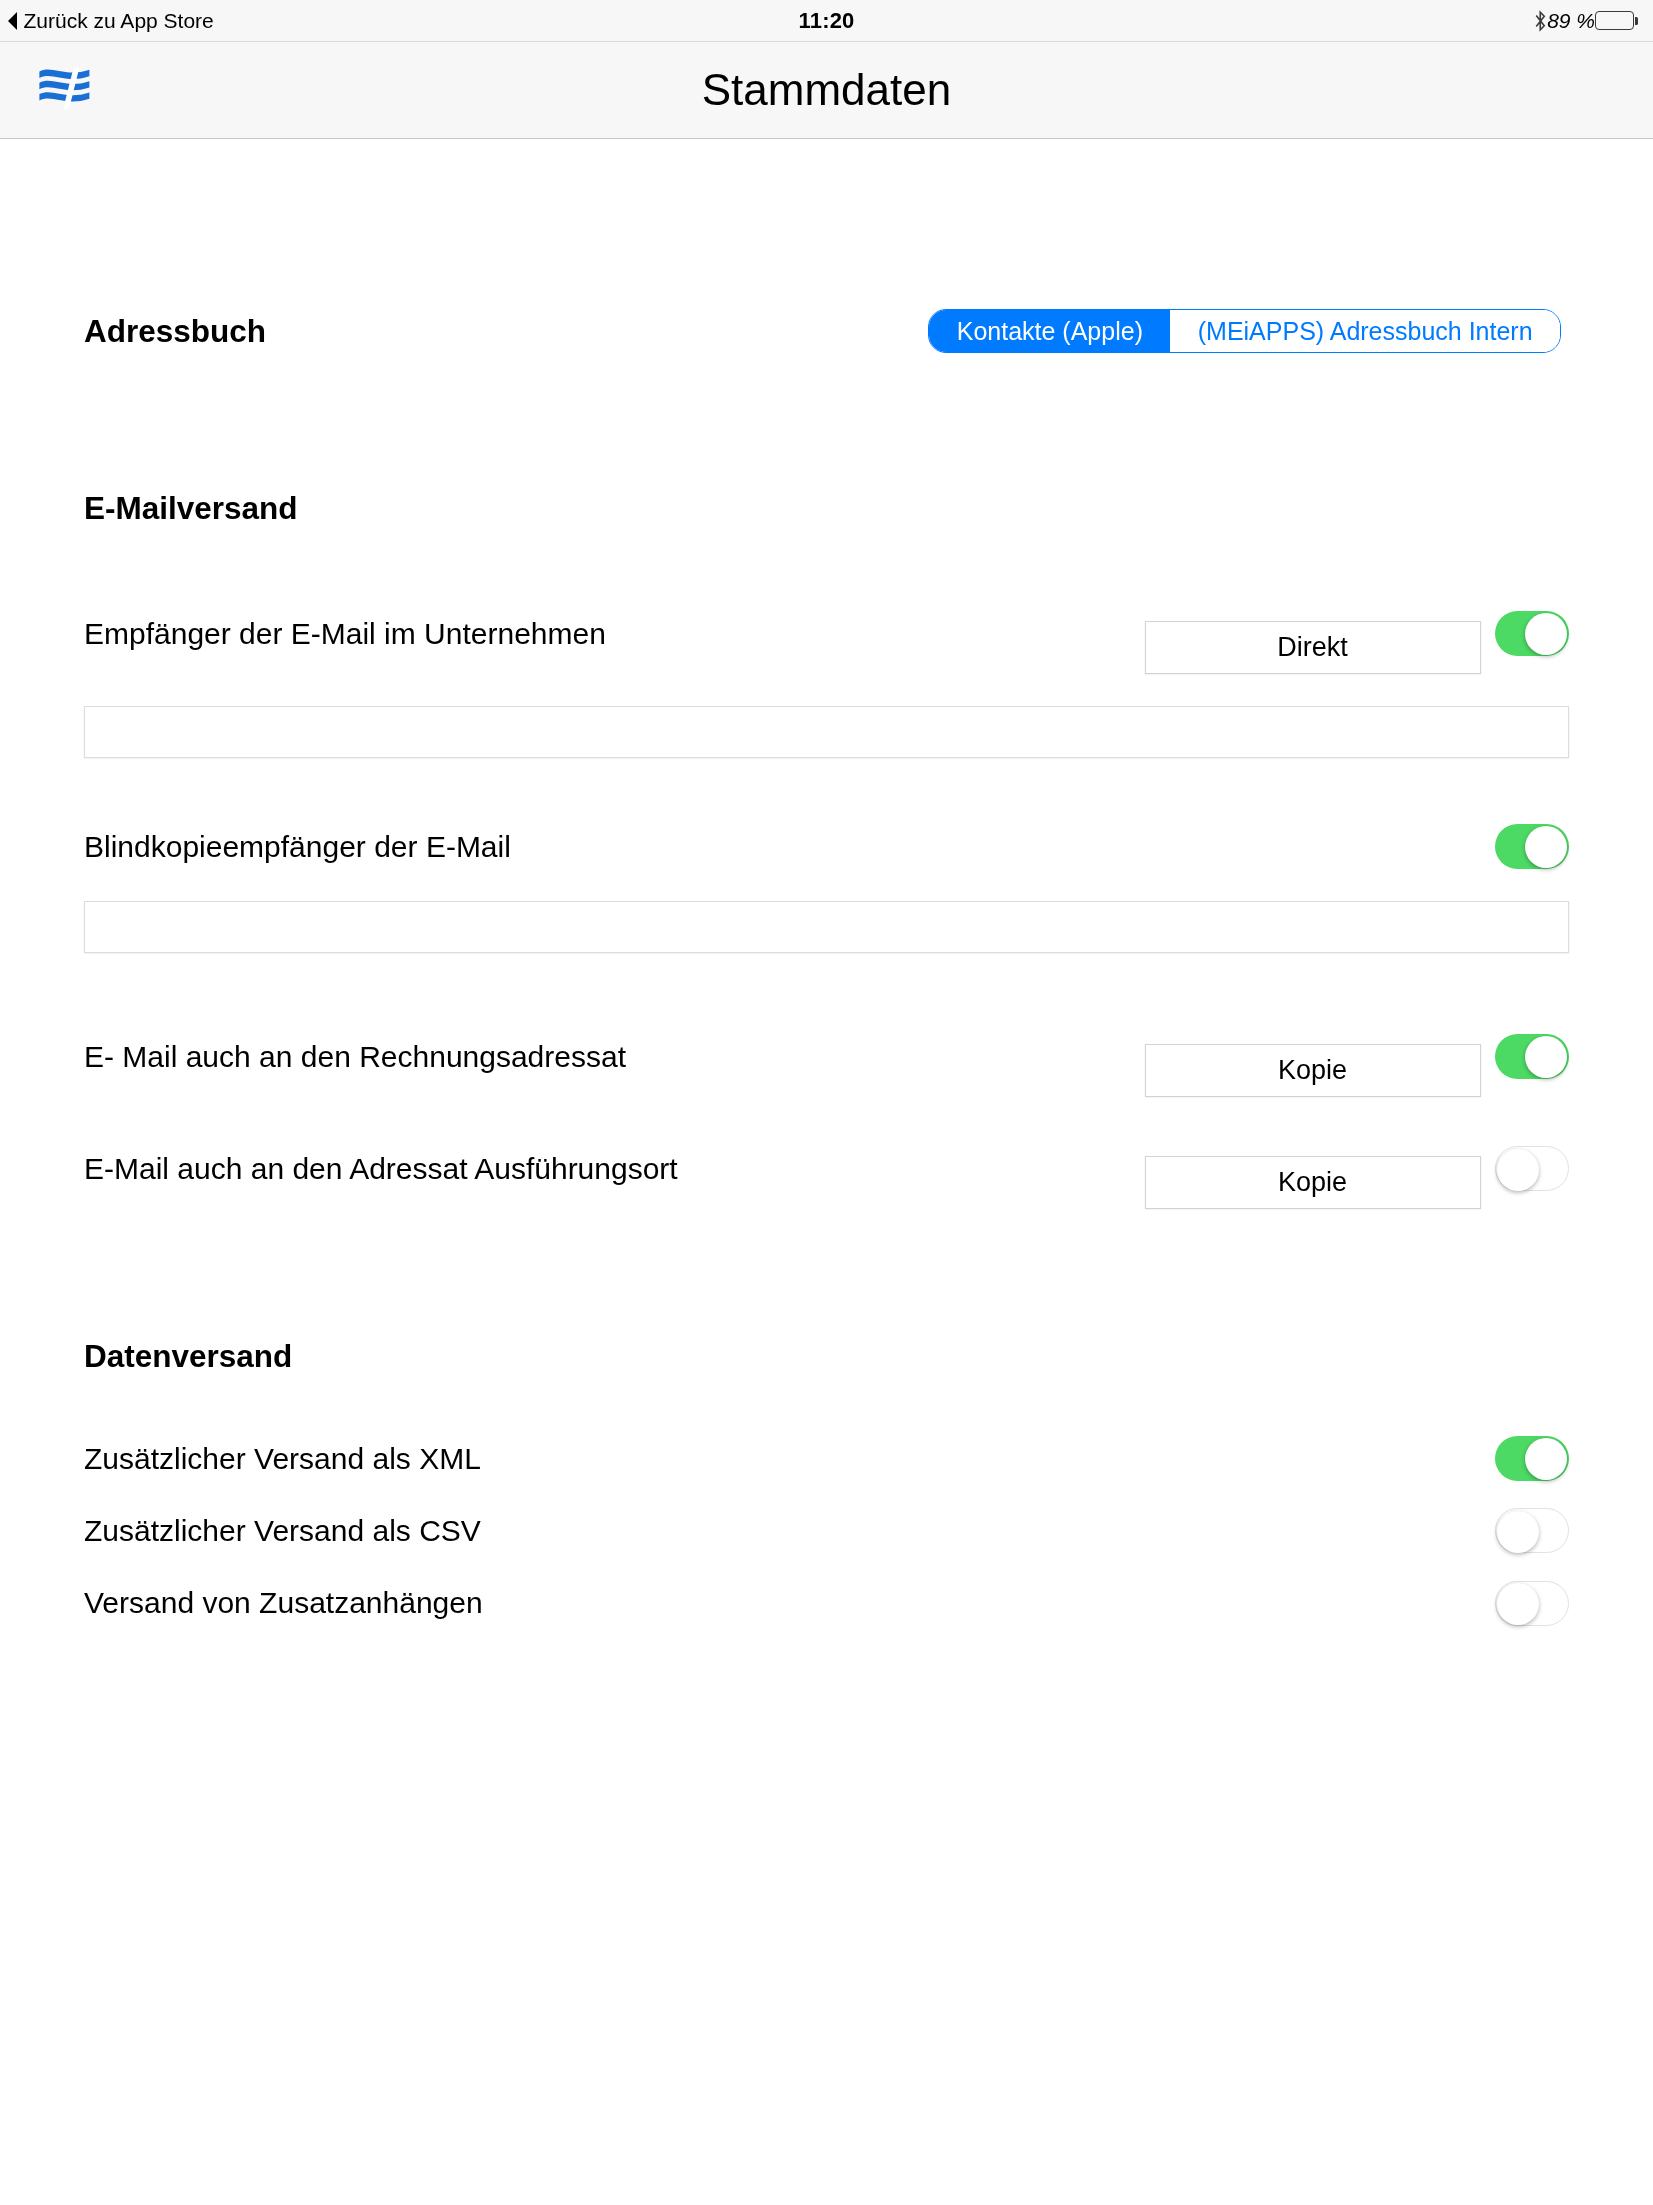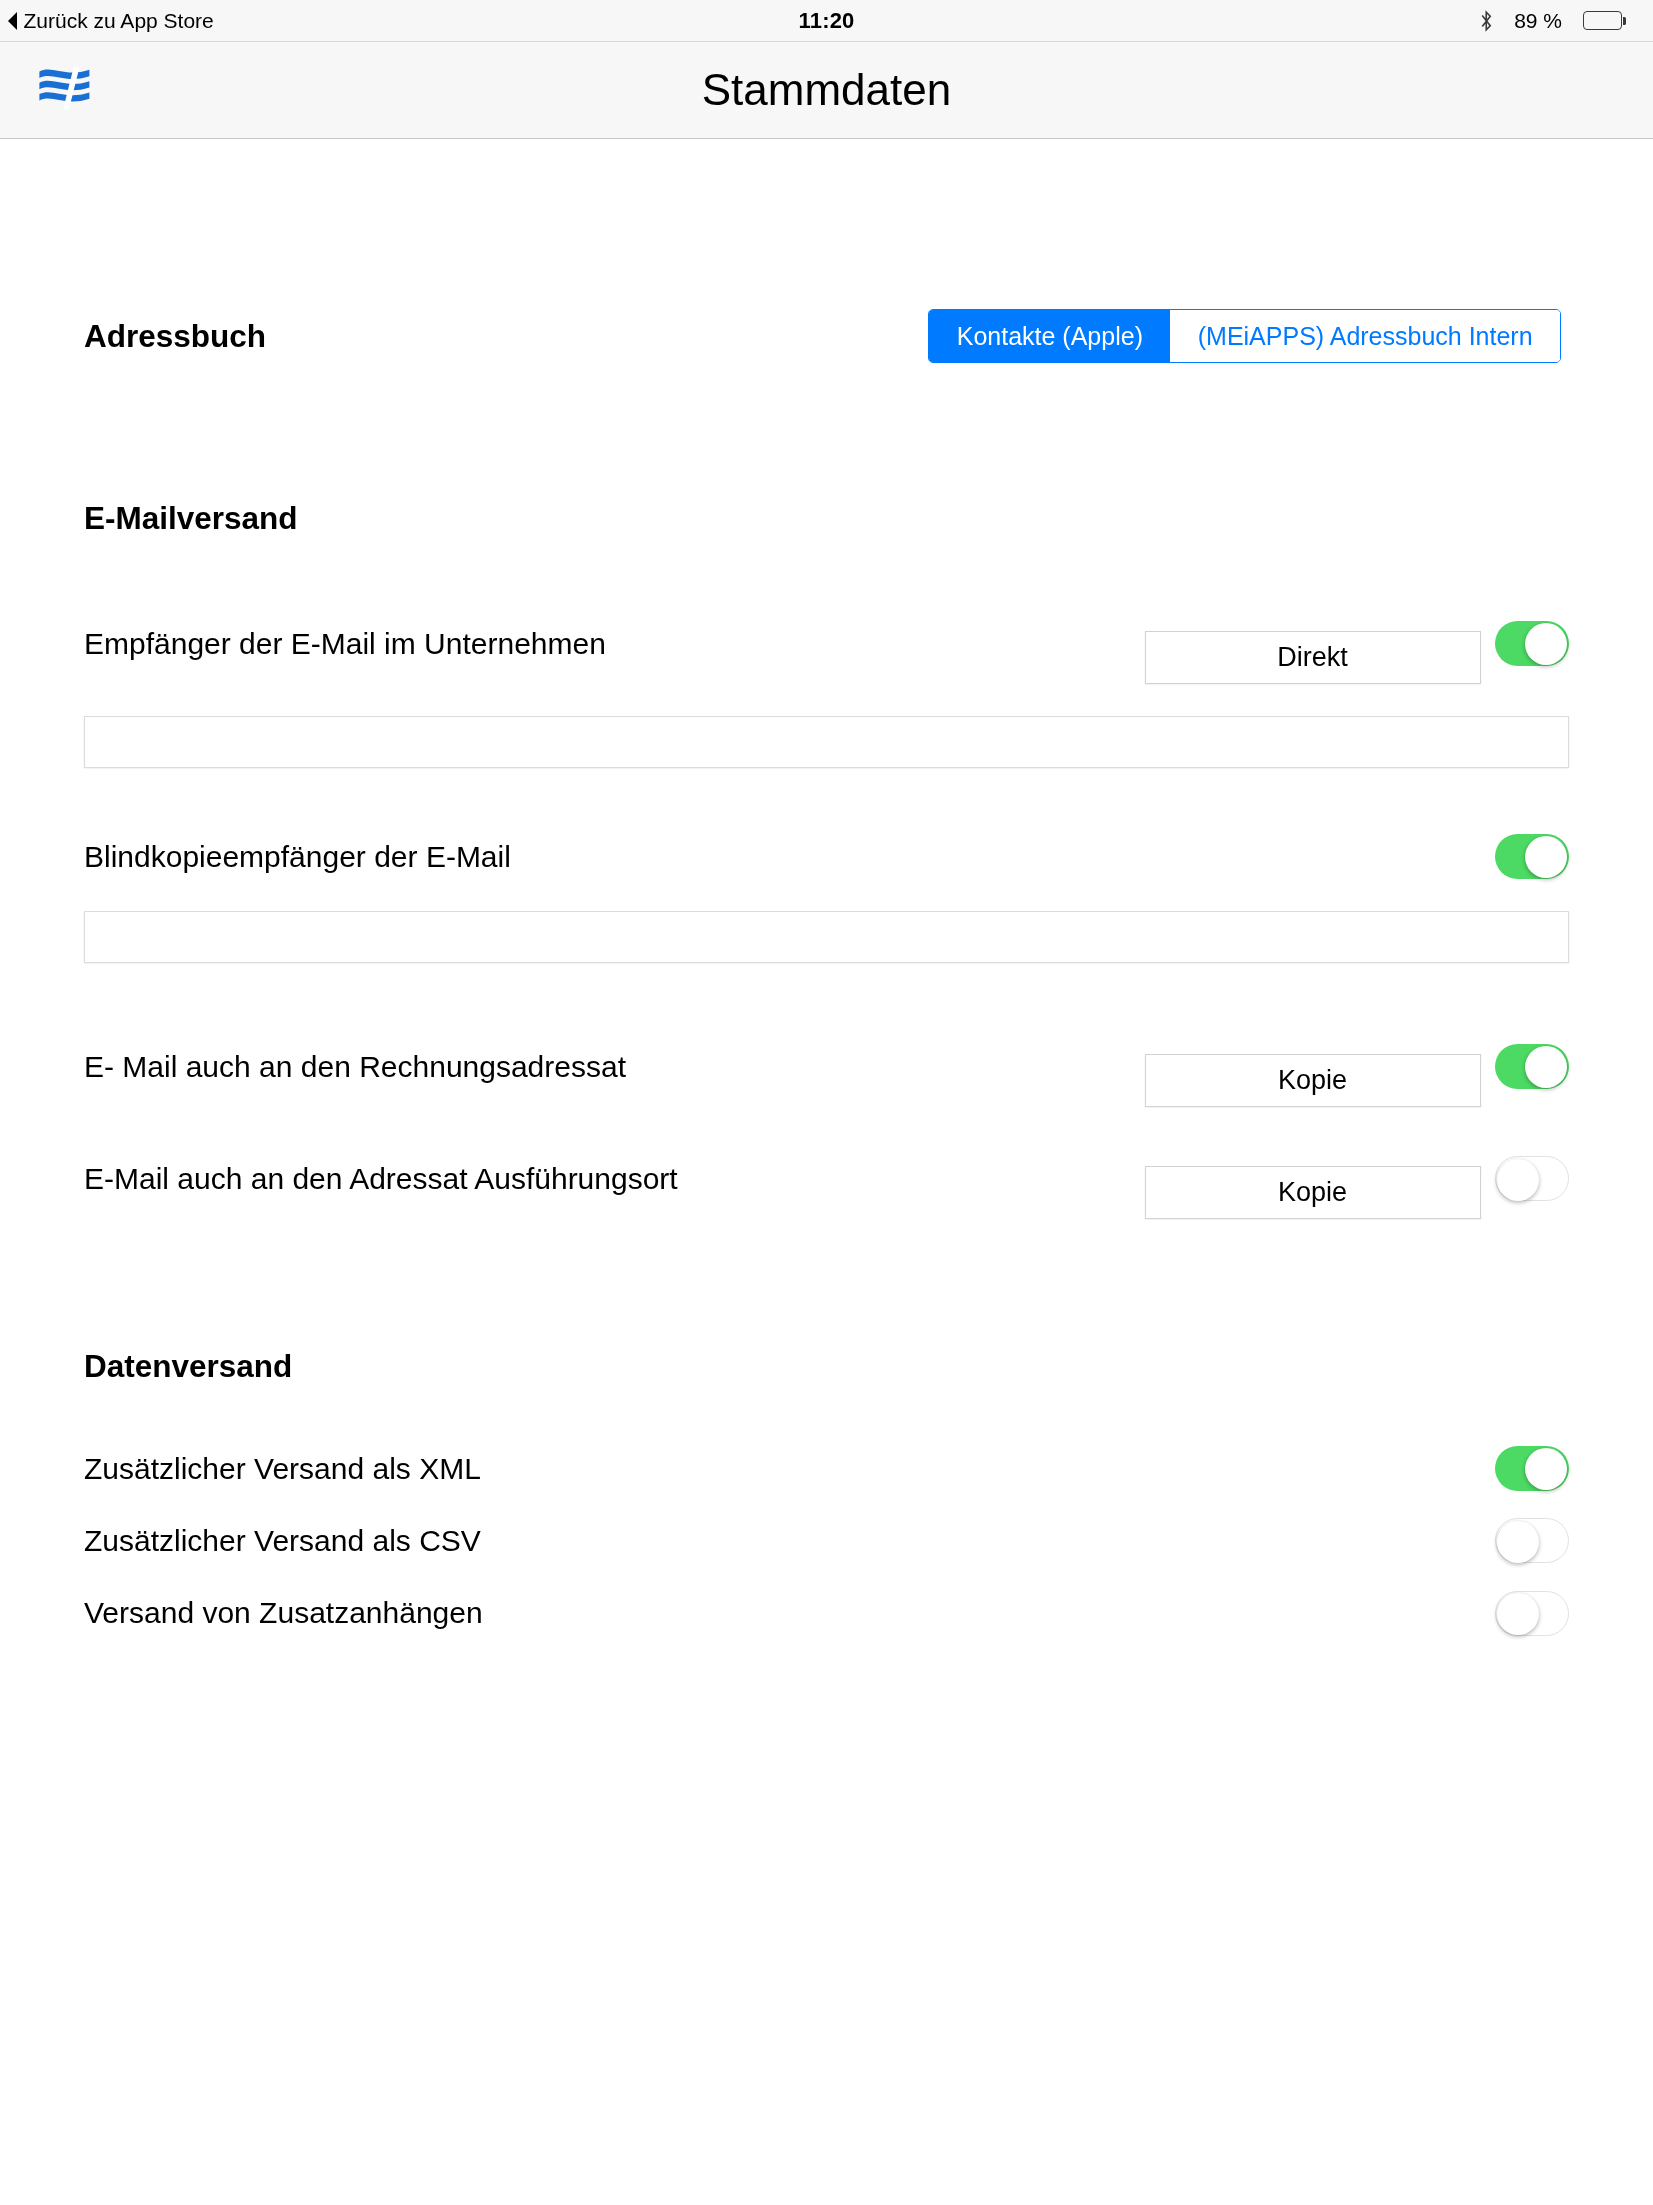--- a/index.html
+++ b/index.html
@@ -39,25 +39,26 @@
   .status-center {
     position: absolute;
     left: 50%;
     transform: translateX(-50%);
     font-size: 22px;
     font-weight: bold;
     letter-spacing: 0.2px;
   }
   .status-right {
     position: absolute;
-    right: 31px;
-    display: flex;
-    align-items: center;
-    gap: 21px;
+    right: 19px;
+    display: flex;
+    align-items: center;
+    gap: 0;
     font-size: 21px;
+    font-style: italic;
   }
   .bt-icon { width: 14.5px; height: 24px; position: relative; display: inline-block; }
   .bt-icon svg { display:block; }
   .battery {
     width: 39px; height: 19.4px;
     border: 1.6px solid #3a3a3a;
     border-radius: 4px;
     position: relative;
     padding: 1.6px;
   }
@@ -126,23 +127,23 @@
 
   .row-right {
     display: flex;
     align-items: center;
   }
 
   
   .segmented {
     display: flex;
     border: 0.8px solid #007aff;
-    border-radius: 5px;
+    border-radius: 18px;
     overflow: hidden;
-    height: 54px;
+    height: 44px;
   }
   .segment {
     display: flex;
     align-items: center;
     justify-content: center;
     font-size: 25px;
     padding: 0 27.4px;
     color: #007aff;
     background: #fff;
     white-space: nowrap;

